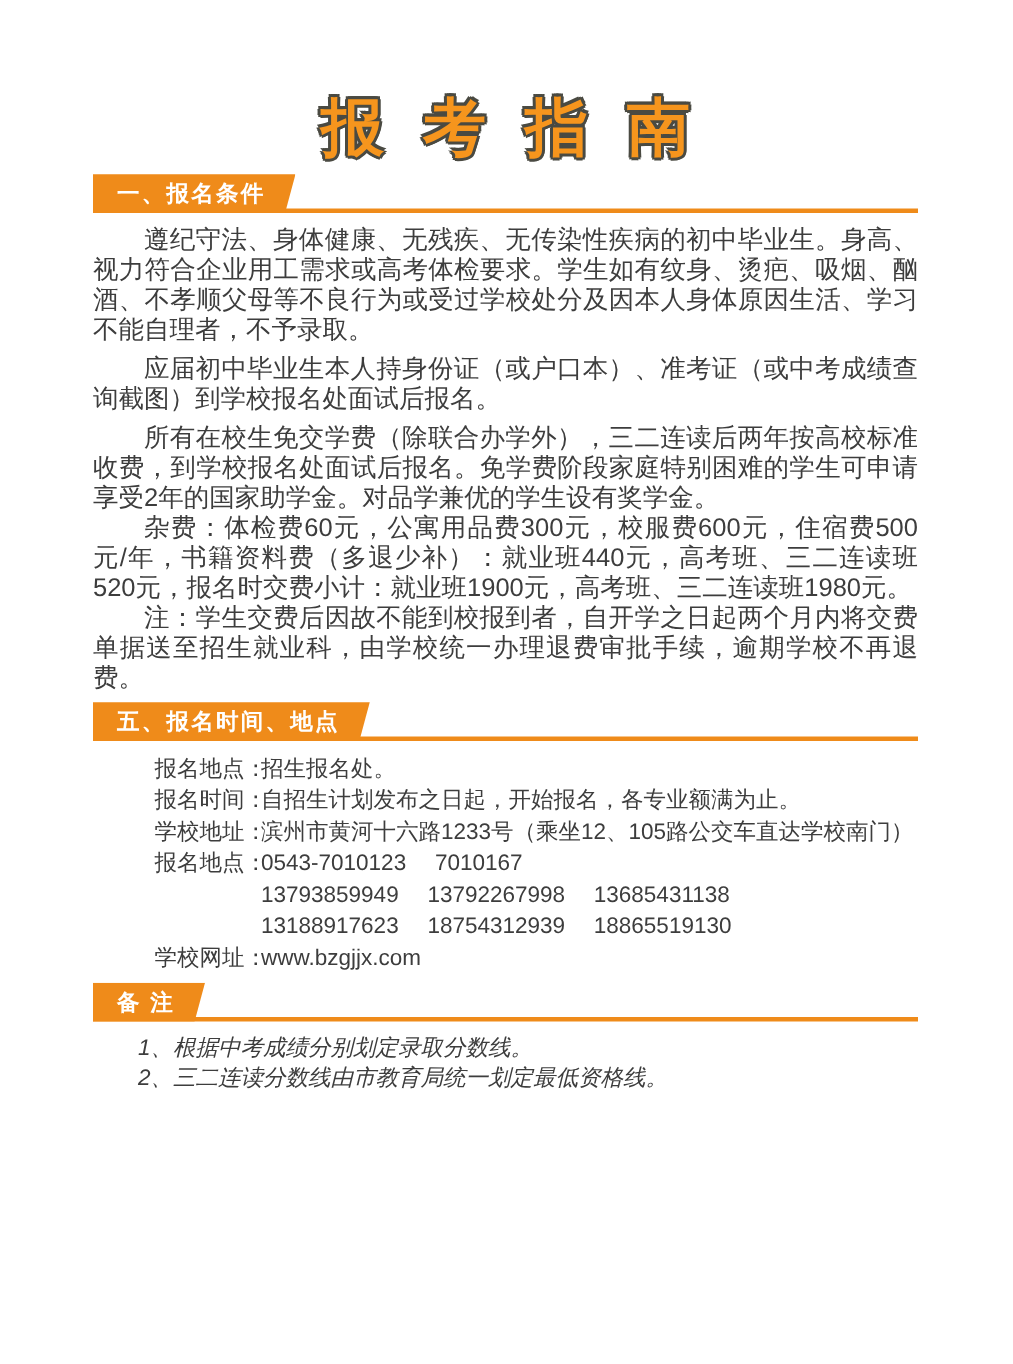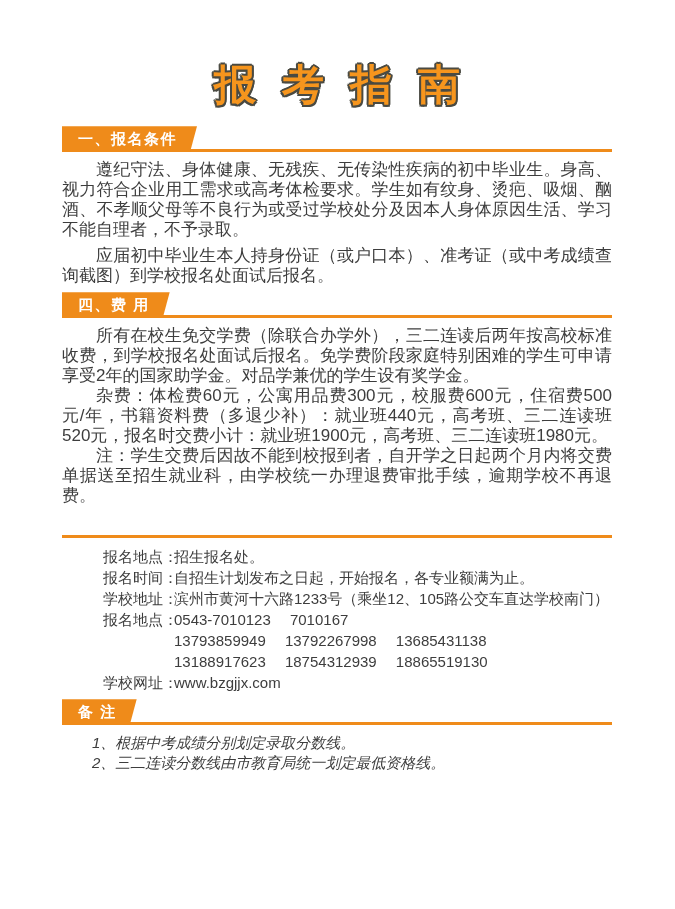--- a/index.html
+++ b/index.html
@@ -40,21 +40,21 @@
      -2px 0 0 var(--title-outline),
       0 2px 0 var(--title-outline),
       0 -2px 0 var(--title-outline),
       1.5px 1.5px 0 var(--title-outline),
      -1.5px 1.5px 0 var(--title-outline),
       1.5px -1.5px 0 var(--title-outline),
      -1.5px -1.5px 0 var(--title-outline);
   }
   
   .section { margin-top: 6px; }
-  .section.first { margin-top: 18px; }
+  .section.first { margin-top: 8px; }
   .section-head {
     position: relative;
     height: 26px;
     margin-bottom: 8px;
   }
   .section-rule {
     position: absolute;
     left: 0; right: 0; bottom: 0;
     height: 3px;
     background: var(--accent);
@@ -113,32 +113,29 @@
     </div>
     <p class="para">遵纪守法、身体健康、无残疾、无传染性疾病的初中毕业生。身高、视力符合企业用工需求或高考体检要求。学生如有纹身、烫疤、吸烟、酗酒、不孝顺父母等不良行为或受过学校处分及因本人身体原因生活、学习不能自理者，不予录取。</p>
   </div>
 
   <div class="section">
     <p class="para">应届初中毕业生本人持身份证（或户口本）、准考证（或中考成绩查询截图）到学校报名处面试后报名。</p>
   </div>
 
 
   <div class="section">
-    <div class="section-head">
-      <div class="section-rule"></div>
-      <div class="section-banner">四、费 用</div>
-    </div>
     <p class="para">所有在校生免交学费（除联合办学外），三二连读后两年按高校标准收费，到学校报名处面试后报名。免学费阶段家庭特别困难的学生可申请享受2年的国家助学金。对品学兼优的学生设有奖学金。</p>
     <p class="para">杂费：体检费60元，公寓用品费300元，校服费600元，住宿费500元/年，书籍资料费（多退少补）：就业班440元，高考班、三二连读班520元，报名时交费小计：就业班1900元，高考班、三二连读班1980元。</p>
     <p class="para">注：学生交费后因故不能到校报到者，自开学之日起两个月内将交费单据送至招生就业科，由学校统一办理退费审批手续，逾期学校不再退费。</p>
   </div>
 
   <div class="section">
     <div class="section-head">
       <div class="section-rule"></div>
+      <div class="section-banner">五、报名时间、地点</div>
     </div>
     <div class="info-block">
       <div class="info-row">
         <span class="info-label">报名地点：</span>
         <span class="info-value">招生报名处。</span>
       </div>
       <div class="info-row">
         <span class="info-label">报名时间：</span>
         <span class="info-value">自招生计划发布之日起，开始报名，各专业额满为止。</span>
       </div>

